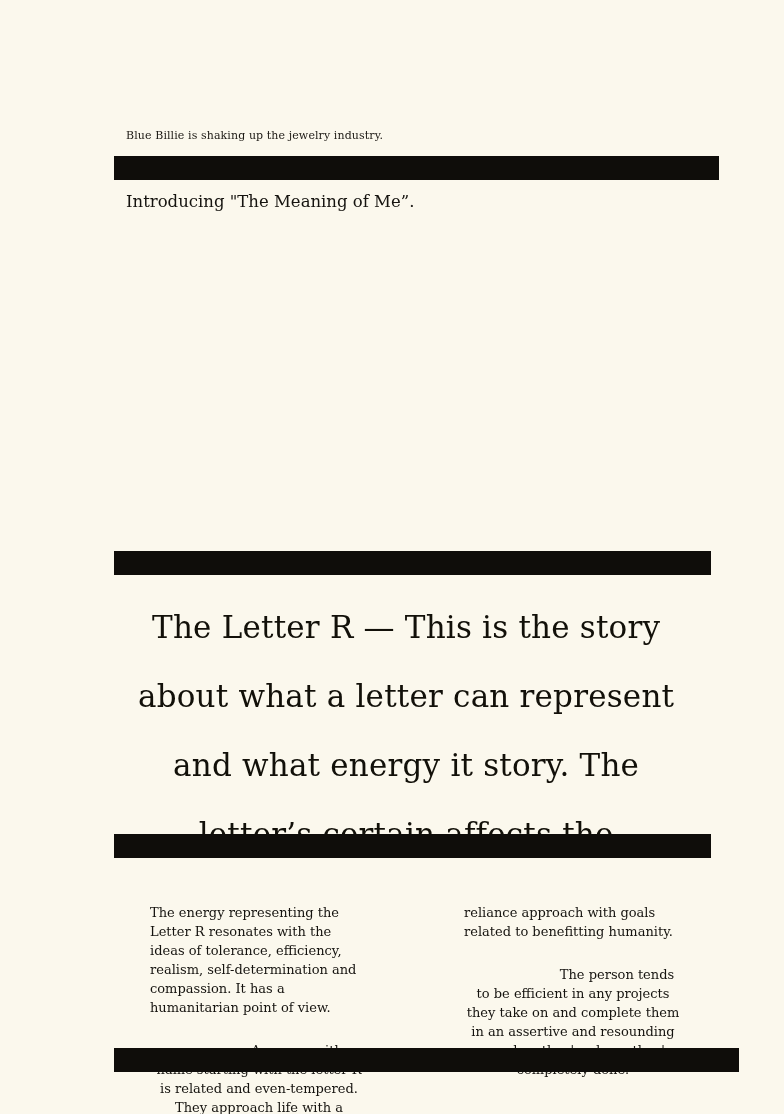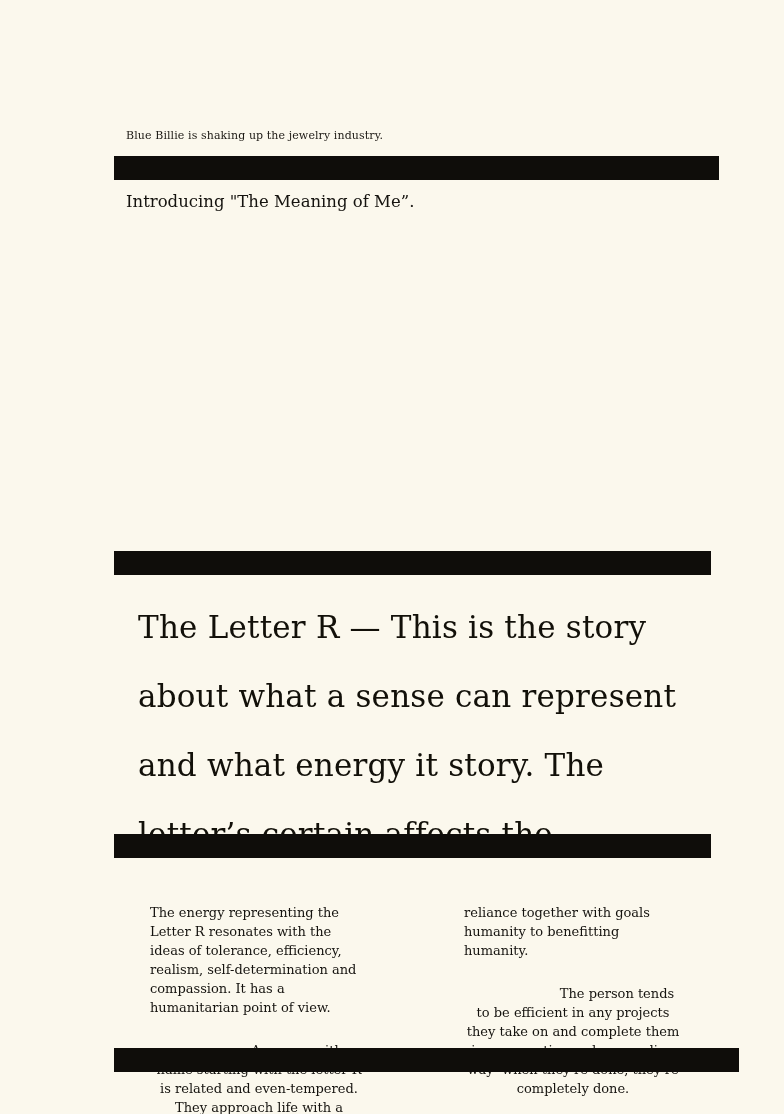--- a/index.html
+++ b/index.html
@@ -44,21 +44,21 @@
   .headline {
     position: absolute;
     left: 90px;
     top: 557px;
     font-size: 31px;
     line-height: 45px;
     font-weight: normal;
     color: #121009;
     letter-spacing: 0.2px;
   }
-  .headline .hl-line { display: block; white-space: nowrap; }
+  .headline .hl-line { display: block; white-space: nowrap; text-align: center; }
   .columns {
     position: absolute;
     left: 90px;
     top: 843px;
     width: 604px;
     display: flex;
     gap: 48px;
   }
   .col { width: 278px; }
   .para {
@@ -76,33 +76,33 @@
   <div class="kicker">Blue Billie is shaking up the jewelry industry.</div>
 
   <div class="rule rule-top" style="background: rgb(15, 13, 10);"></div>
 
   <div class="intro">Introducing "The Meaning of Me”.</div>
 
   <div class="rule rule-mid" style="background: rgb(15, 13, 10);"></div>
 
   <h1 class="headline">
     <span class="hl-line">The Letter R — This is the story</span>
-    <span class="hl-line">about what a sense can represent</span>
+    <span class="hl-line">about what a letter can represent</span>
     <span class="hl-line">and what energy it story. The</span>
     <span class="hl-line">letter’s certain affects the</span>
   </h1>
 
   <div class="rule rule-lower" style="background: rgb(15, 13, 10);"></div>
 
   <div class="columns">
     <div class="col">
       <p class="para">The energy representing the Letter R resonates with the ideas of tolerance, efficiency, realism, self-determination and compassion. It has a humanitarian point of view.</p>
       <p class="para indent">A person with a name starting with the letter R is related and even-tempered. They approach life with a business sense and a certain self-</p>
     </div>
     <div class="col">
-      <p class="para">reliance together with goals humanity to benefitting humanity.</p>
+      <p class="para">reliance approach with goals related to benefitting humanity.</p>
       <p class="para indent">The person tends to be efficient in any projects they take on and complete them in an assertive and resounding way- when they're done, they're completely done.</p>
     </div>
   </div>
 
   <div class="rule rule-bottom" style="background: rgb(15, 13, 10);"></div>
 
 </div>
 
 </body></html>

